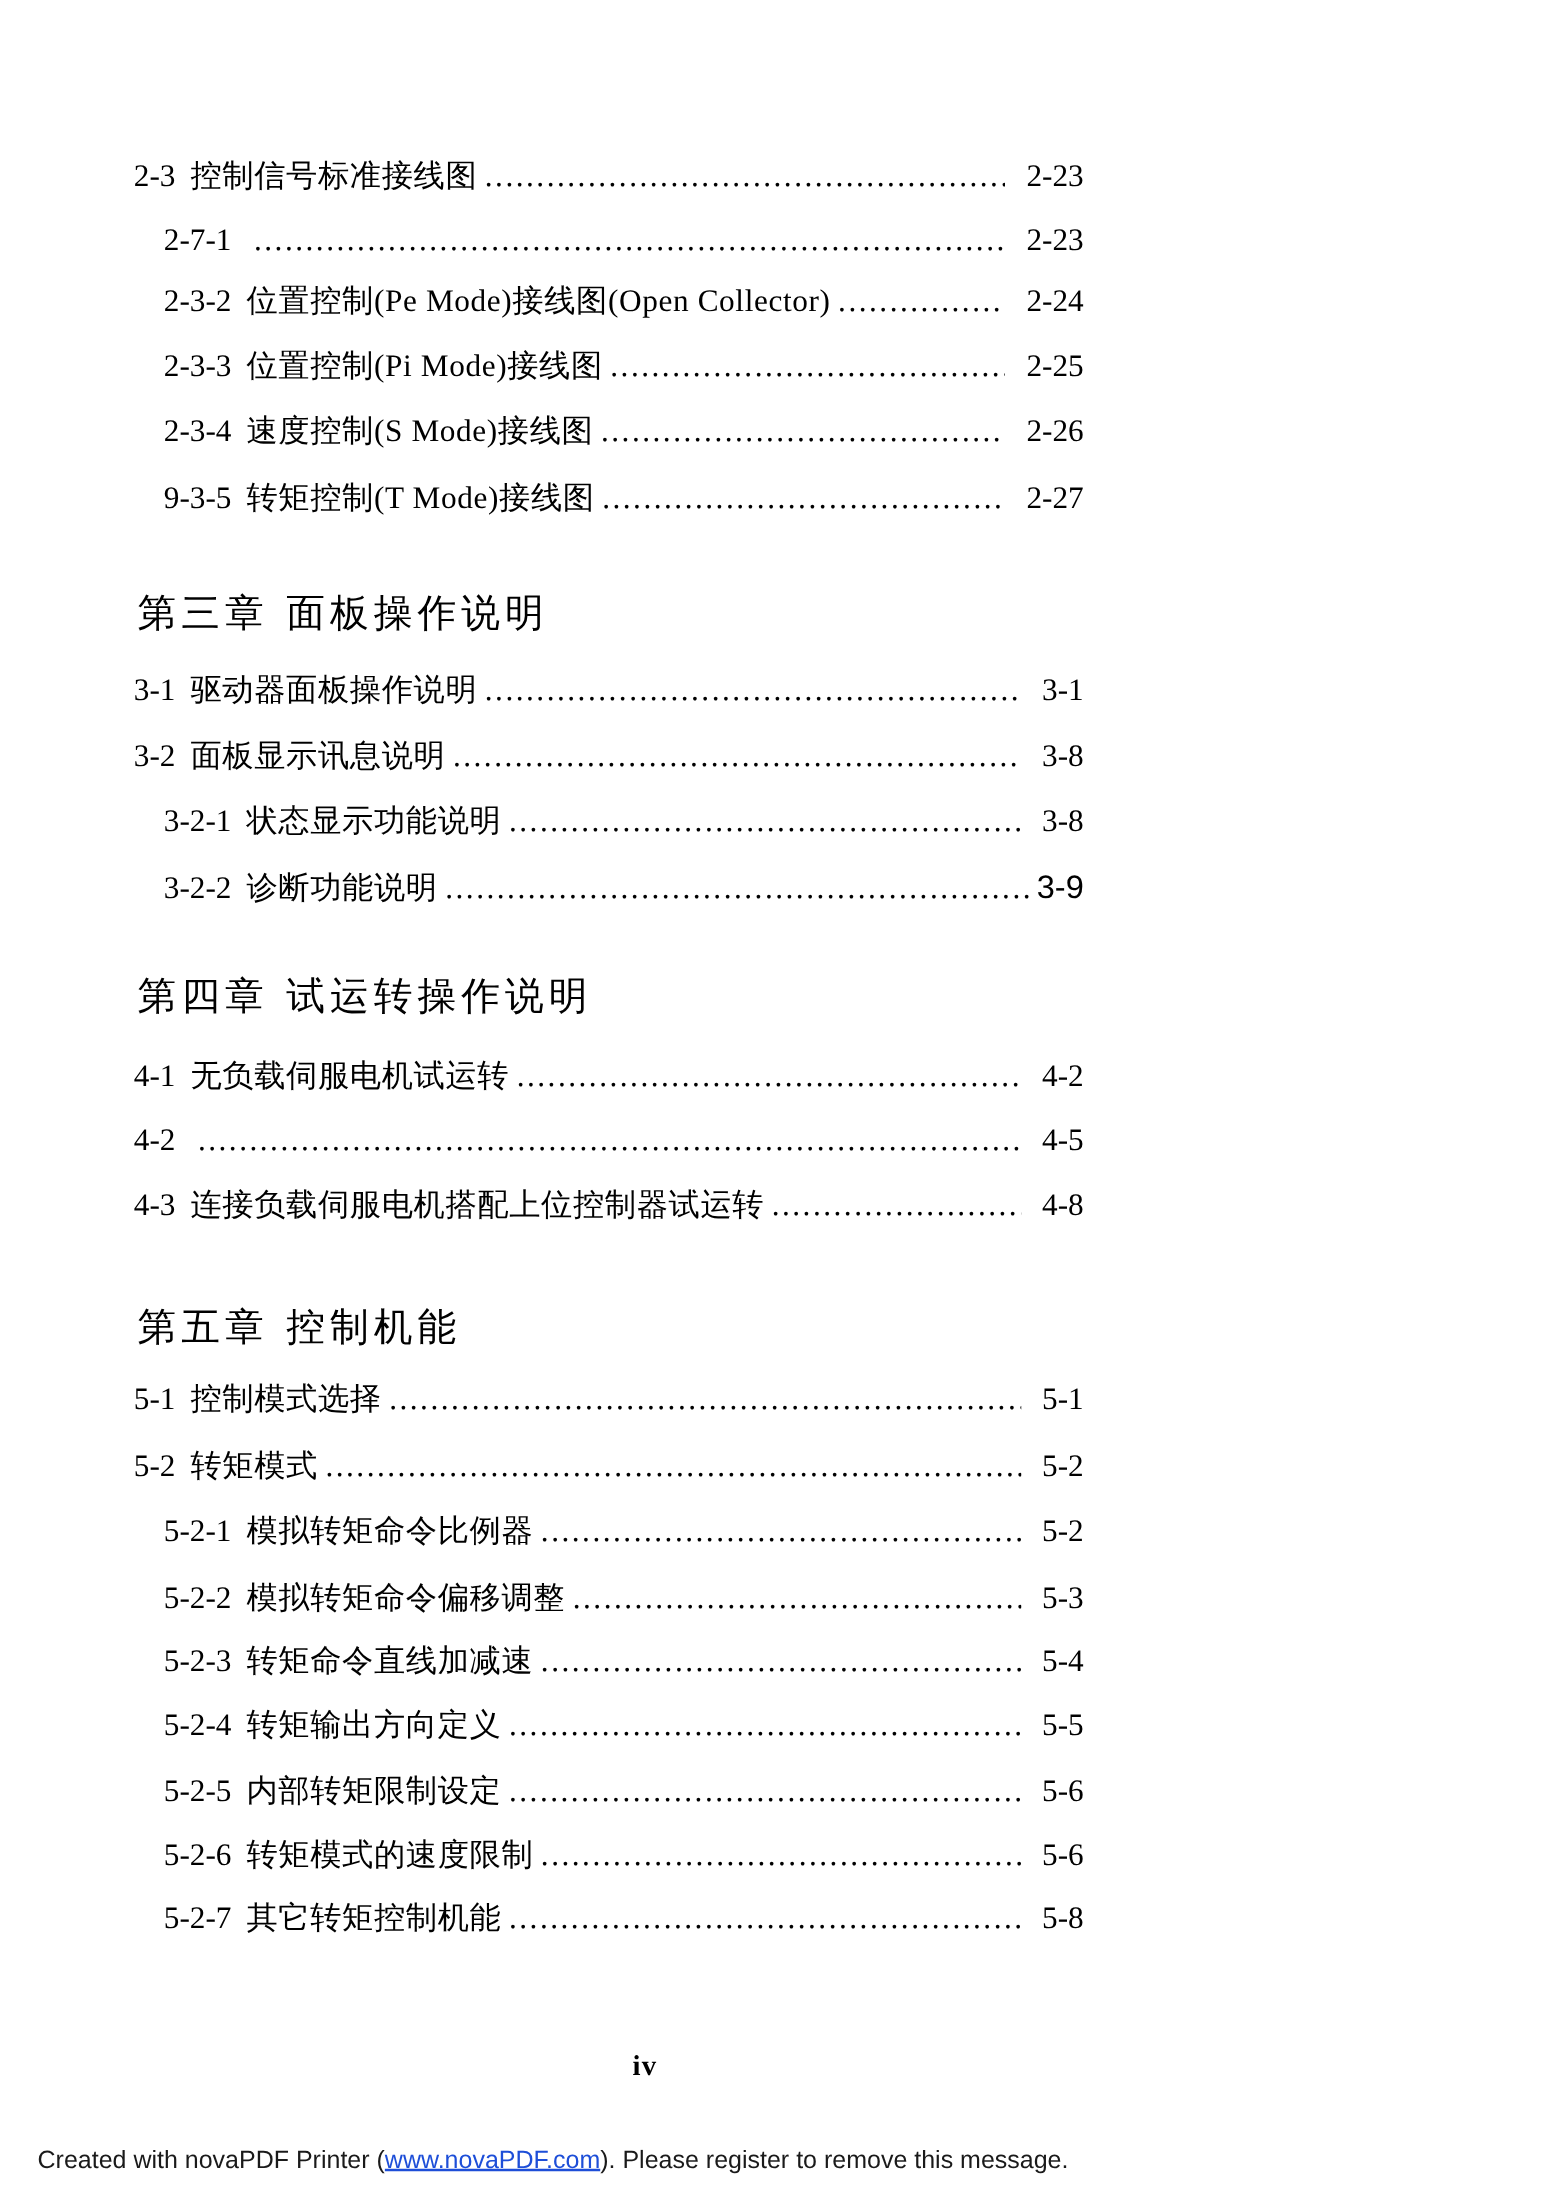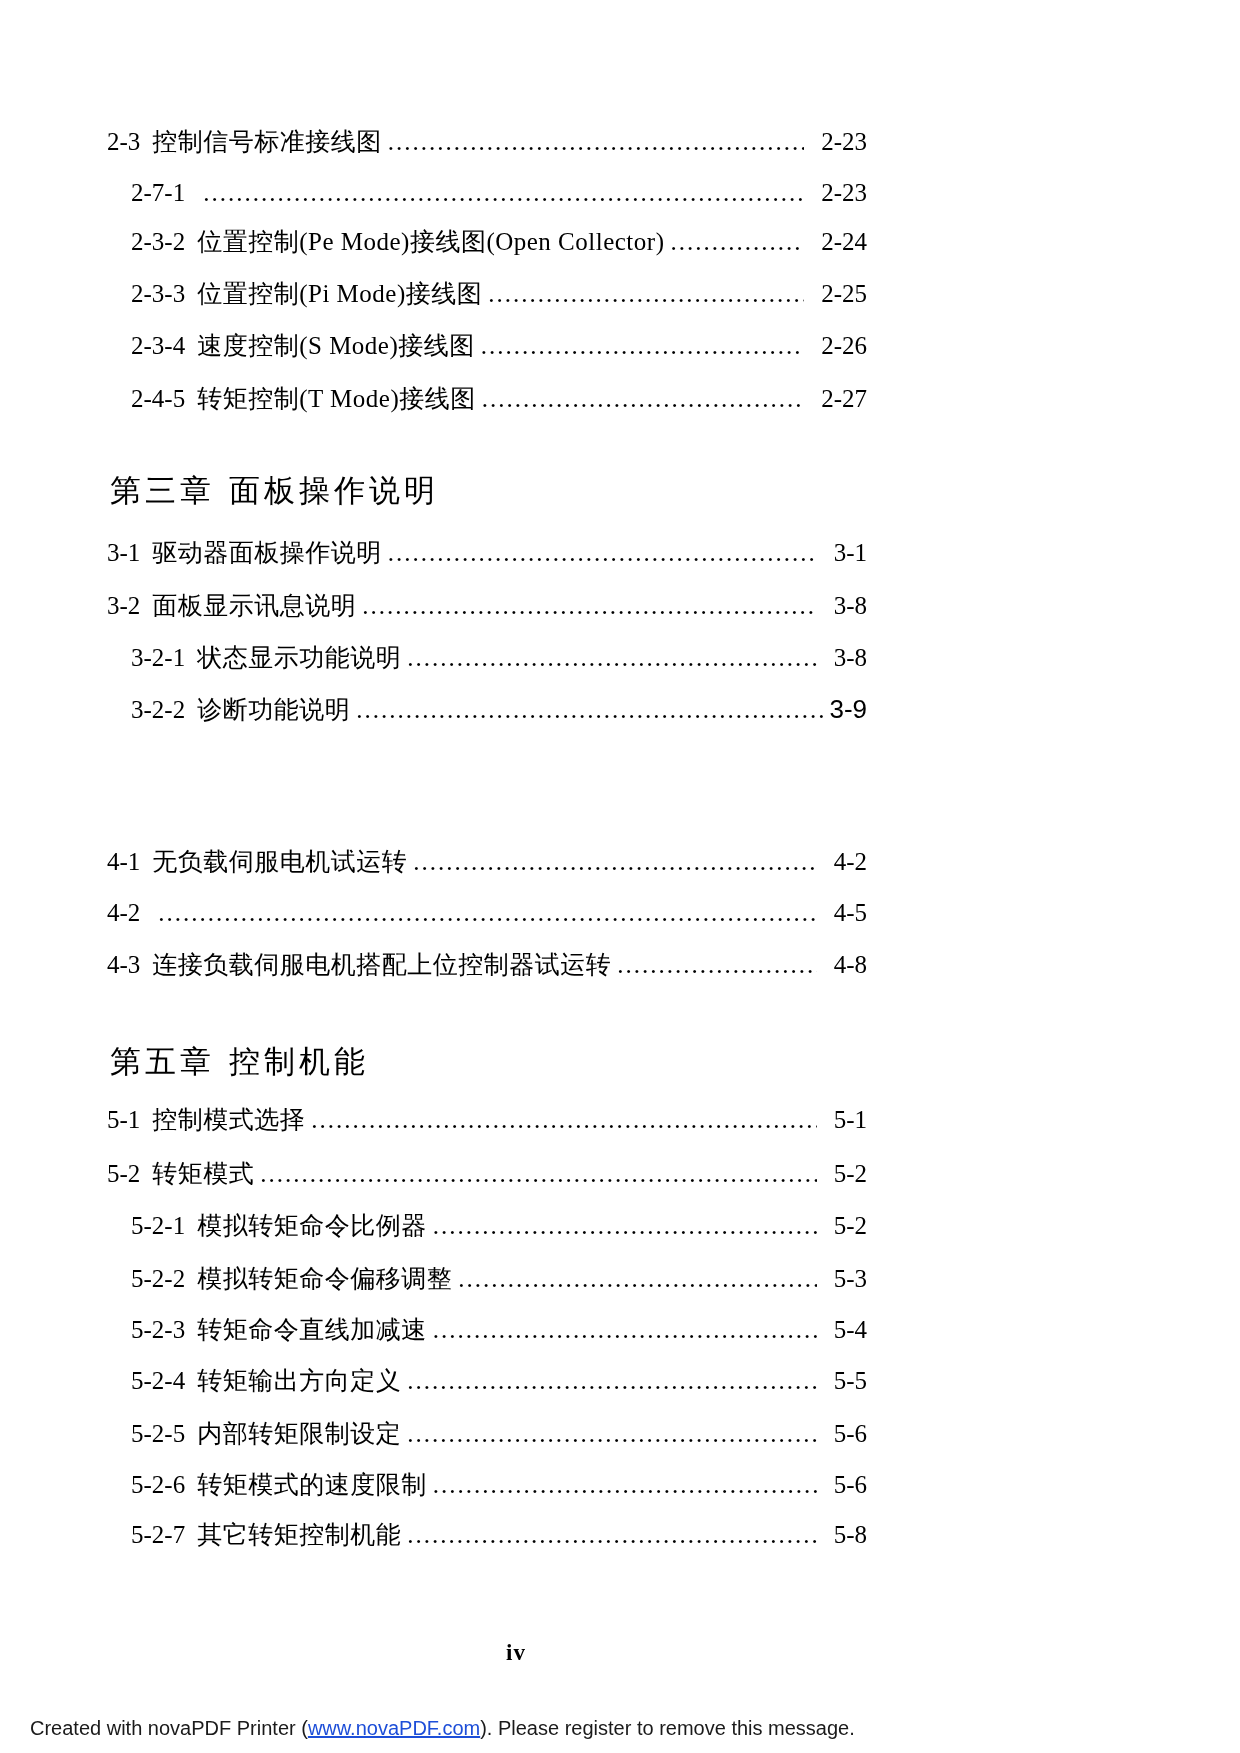--- a/index.html
+++ b/index.html
@@ -123,21 +123,21 @@
     <span class="dots">............................................................................................................................................................................................................................................................................................................</span>
     <span class="pg">2-25</span>
   </div>
   <div class="entry l2" style="top:331px">
     <span class="num">2-3-4</span>
     <span class="ttl">速度控制(S Mode)接线图</span>
     <span class="dots">............................................................................................................................................................................................................................................................................................................</span>
     <span class="pg">2-26</span>
   </div>
   <div class="entry l2" style="top:384px">
-    <span class="num">2-4-5</span>
+    <span class="num">9-3-5</span>
     <span class="ttl">转矩控制(T Mode)接线图</span>
     <span class="dots">............................................................................................................................................................................................................................................................................................................</span>
     <span class="pg">2-27</span>
   </div>
 
   <div class="chapter" style="top:472px">
     <span class="ch-num">第三章</span><span class="ch-ttl">面板操作说明</span>
   </div>
   <div class="entry l1" style="top:538px">
     <span class="num">3-1</span>
@@ -157,20 +157,23 @@
     <span class="dots">............................................................................................................................................................................................................................................................................................................</span>
     <span class="pg">3-8</span>
   </div>
   <div class="entry l2" style="top:694px">
     <span class="num">3-2-2</span>
     <span class="ttl">诊断功能说明</span>
     <span class="dots">............................................................................................................................................................................................................................................................................................................</span>
     <span class="pg pg-alt">3-9</span>
   </div>
 
+  <div class="chapter" style="top:778px">
+    <span class="ch-num">第四章</span><span class="ch-ttl">试运转操作说明</span>
+  </div>
   <div class="entry l1" style="top:847px">
     <span class="num">4-1</span>
     <span class="ttl">无负载伺服电机试运转</span>
     <span class="dots">............................................................................................................................................................................................................................................................................................................</span>
     <span class="pg">4-2</span>
   </div>
   <div class="entry l1" style="top:898px">
     <span class="num">4-2</span>
     <span class="dots">............................................................................................................................................................................................................................................................................................................</span>
     <span class="pg">4-5</span>

